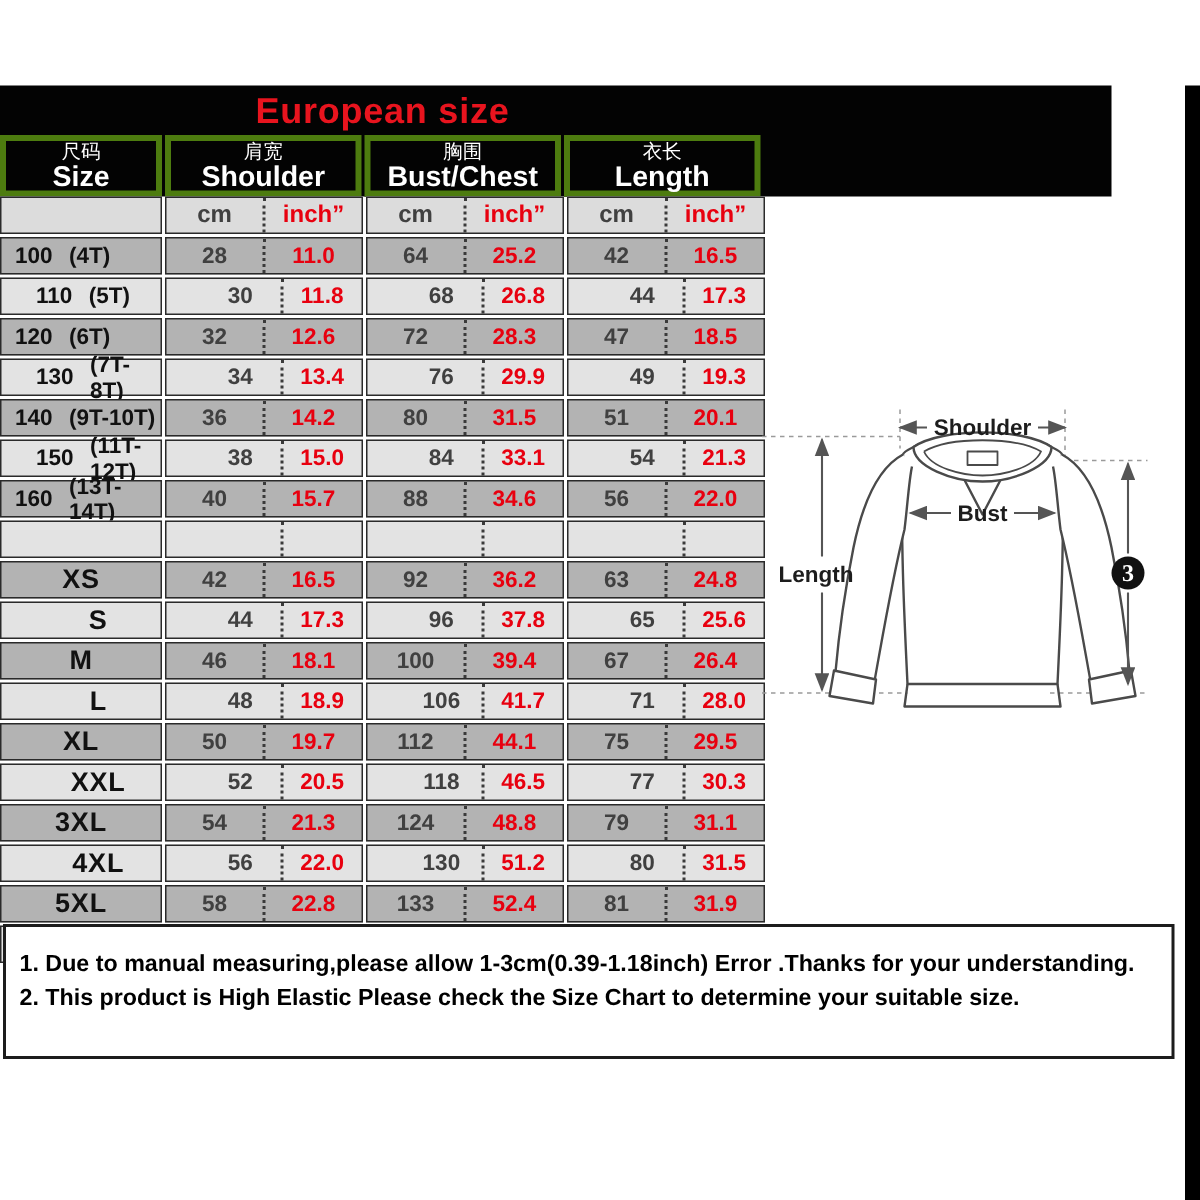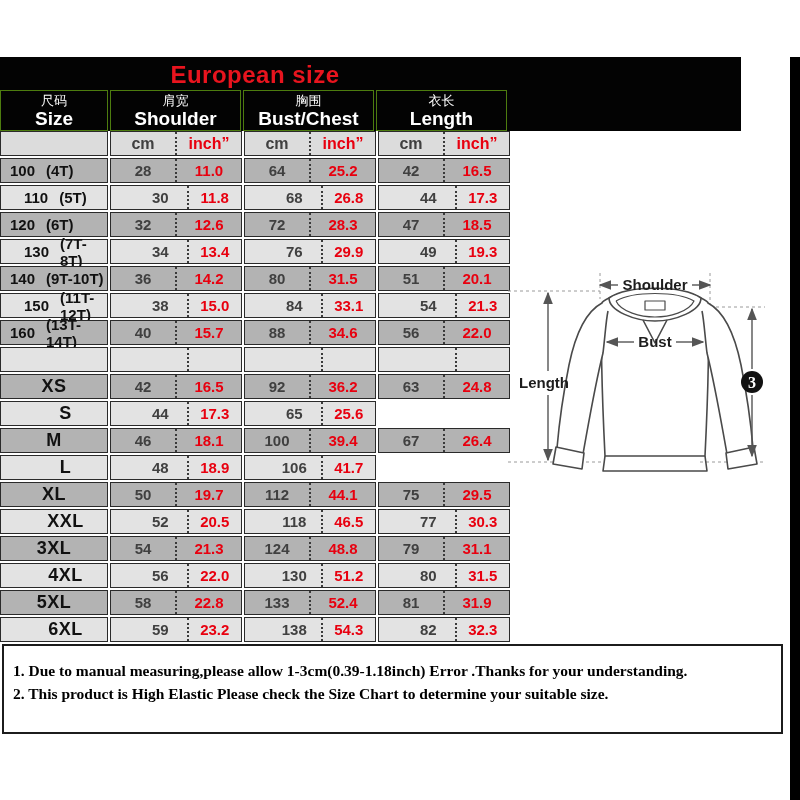--- a/index.html
+++ b/index.html
@@ -10,21 +10,21 @@
   }
   
   .banner{position:absolute;left:0;top:57px;width:741px;height:74px;background:var(--headerBg);}
   .banner-title{
     position:absolute;left:0;top:2px;width:510px;height:31px;line-height:31px;
     text-align:center;font-size:24px;font-weight:bold;color:var(--titleRed);
     letter-spacing:.5px;
   }
   .head-row{position:absolute;left:0;top:33px;width:510px;height:41px;display:flex;}
   .head-cell{
-    box-sizing:border-box;border:1px solid #4d7c0f;background:var(--headerBg);
+    box-sizing:border-box;border:4px solid #4d7c0f;background:var(--headerBg);
     color:#fff;display:flex;flex-direction:column;align-items:center;justify-content:center;
   }
   .head-cell .cn{font-size:13px;line-height:15px;}
   .head-cell .en{font-size:19px;font-weight:bold;line-height:21px;}
   .w-size{width:108px;}
   .w-grp{width:132px;}
   .head-row .head-cell + .head-cell{margin-left:2px;}
   .head-row .w-grp{width:131px;}
   
   .table-body{
@@ -49,24 +49,23 @@
   .row.unit .cell{background:var(--unitBg);}
   .row.unit .half{font-size:16px;}
   .size.kid{justify-content:flex-start;padding-left:9px;gap:11px;font-size:15px;font-weight:bold;}
   .size.adult{font-size:18px;font-weight:bold;letter-spacing:.5px;}
   
   .right-strip{position:absolute;left:790px;top:57px;width:10px;height:743px;background:#000;}
   
   .diagram{position:absolute;left:505px;top:225px;width:290px;height:270px;}
   
   .notes{
-    position:absolute;left:2px;top:644px;width:781px;height:90px;
+    position:absolute;left:2px;top:616px;width:781px;height:90px;
     box-sizing:border-box;border:2px solid #1c1c1c;background:#fff;
     padding:13px 8px 0 9px;
-    font-family:Liberation Serif, serif;
   }
   .note-line{font-size:15.5px;font-weight:bold;line-height:23px;color:#000;white-space:nowrap;}
 </style>
 </head>
 <body>
 
 <div class="right-strip"></div>
 
 <div class="banner">
   <div class="banner-title">European size</div>
@@ -263,20 +262,24 @@
           <div class="half inch">24.8</div>
         </div>
       </div>
       <div class="row light">
         <div class="cell size adult">S</div>
         <div class="cell group">
           <div class="half cm">44</div>
           <div class="half inch">17.3</div>
         </div>
         <div class="cell group">
+          <div class="half cm">96</div>
+          <div class="half inch">37.8</div>
+        </div>
+        <div class="cell group">
           <div class="half cm">65</div>
           <div class="half inch">25.6</div>
         </div>
       </div>
       <div class="row dark">
         <div class="cell size adult">M</div>
         <div class="cell group">
           <div class="half cm">46</div>
           <div class="half inch">18.1</div>
         </div>
@@ -291,20 +294,24 @@
       </div>
       <div class="row light">
         <div class="cell size adult">L</div>
         <div class="cell group">
           <div class="half cm">48</div>
           <div class="half inch">18.9</div>
         </div>
         <div class="cell group">
           <div class="half cm">106</div>
           <div class="half inch">41.7</div>
+        </div>
+        <div class="cell group">
+          <div class="half cm">71</div>
+          <div class="half inch">28.0</div>
         </div>
       </div>
       <div class="row dark">
         <div class="cell size adult">XL</div>
         <div class="cell group">
           <div class="half cm">50</div>
           <div class="half inch">19.7</div>
         </div>
         <div class="cell group">
           <div class="half cm">112</div>

